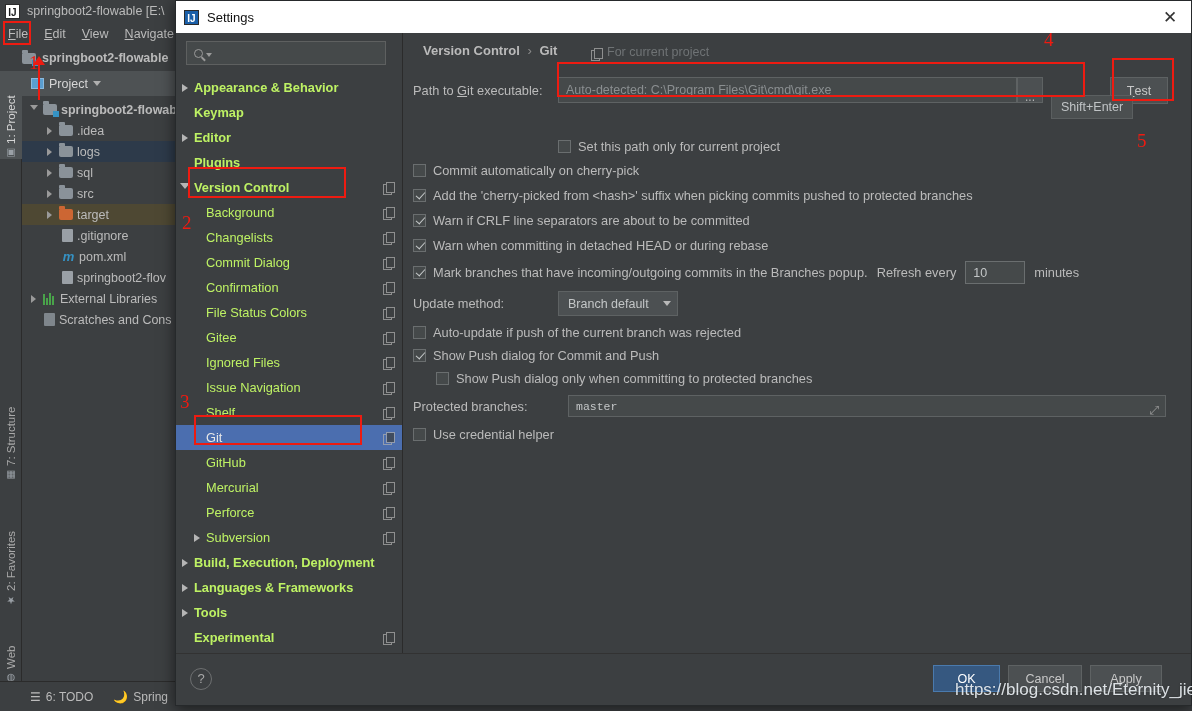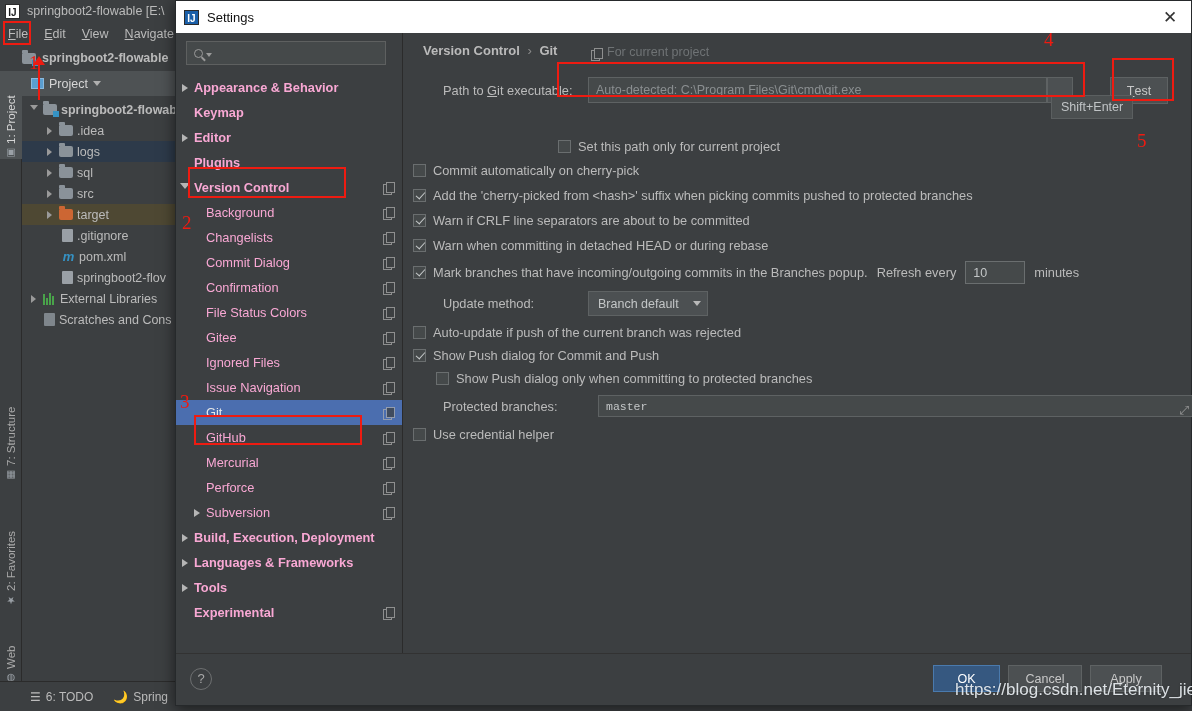--- a/index.html
+++ b/index.html
@@ -119,21 +119,21 @@
     position: absolute; left: 10px; top: 8px; width: 200px; height: 24px;
     background: #45494a; border: 1px solid #5e6060; display: flex;
     align-items: center; padding-left: 7px; gap: 3px;
   }
   .mag { width:9px;height:9px;border:1.5px solid #9a9a9a;border-radius:50%;position:relative;flex:none;}
   .mag:after{content:"";position:absolute;right:-4px;bottom:-3px;width:5px;height:1.5px;background:#9a9a9a;transform:rotate(45deg);}
   .mini-caret{width:0;height:0;border-left:3px solid transparent;border-right:3px solid transparent;border-top:4px solid #9a9a9a;margin-top:4px;}
 
   .stree { position: absolute; left:0; top: 42px; right: 0; bottom: 0; overflow: hidden; }
   .srow {
-    height: 25px; display: flex; align-items: center; color: #f9a8d4;
+    height: 25px; display: flex; align-items: center; color: #bef264;
     font-size: 12.8px; position: relative; padding-right: 8px; white-space: nowrap;
   }
   .srow.grp { font-weight: bold; }
   .srow.sel { background: #4b6eaf; color: #e8e8e8; }
   .srow .arrow { width: 18px; flex: none; display:flex;align-items:center;justify-content:center; }
   .srow .arrow i { display:block;width:0;height:0;border-top:4px solid transparent;border-bottom:4px solid transparent;border-left:6px solid #b5b5b5; }
   .srow .arrow.down i { border-left:5px solid transparent;border-right:5px solid transparent;border-top:6px solid #b5b5b5; }
   .srow .lbl { flex: 1; }
   .copy-ic { width: 11px; height: 11px; flex: none; position: relative; opacity: .72; }
   .copy-ic:before { content:""; position:absolute; left:0; top:2px; width:7px; height:9px; border:1.3px solid #aeaeae; }
@@ -156,21 +156,21 @@
     display: flex; align-items: center; justify-content: center; cursor: pointer;
   }
   .fbtn.primary { background: #365880; border-color: #4a7aad; color: #ffffff; }
 
   
   .bread { position: absolute; left: 20px; top: 10px; font-size: 13px; color: #bbbbbb; font-weight: bold; }
   .bread .sep { color: #8a8a8a; font-weight: normal; padding: 0 4px; }
   .forproj { position: absolute; left: 188px; top: 12px; font-size: 12.5px; color: #6f7375; display:flex; align-items:center; gap:5px;}
 
   .row { position: absolute; left: 10px; display: flex; align-items: center; }
-  .lbl-s { color: #bbbbbb; font-size: 12.8px; white-space: nowrap; margin-left: 30px; }
+  .lbl-s { color: #bbbbbb; font-size: 12.8px; white-space: nowrap; }
   .lbl-s u { text-decoration: underline; }
 
   .textfield {
     background: #45494a; border: 1px solid #5e6263; height: 26px;
     color: #8b8f91; font-size: 12.5px; display: flex; align-items: center;
     padding: 0 7px;
   }
   .browse-btn {
     width: 26px; height: 26px; background: #4c5052; border: 1px solid #5e6263;
     color: #b5b5b5; font-size: 12px; display:flex; align-items:flex-end; justify-content:center;
@@ -446,20 +446,24 @@
             <span class="copy-ic"></span>
           </div>
           <div class="srow indent1">
             <span class="lbl">Ignored Files</span>
             <span class="copy-ic"></span>
           </div>
           <div class="srow indent1">
             <span class="lbl">Issue Navigation</span>
             <span class="copy-ic"></span>
           </div>
+          <div class="srow indent1">
+            <span class="lbl">Shelf</span>
+            <span class="copy-ic"></span>
+          </div>
 
           <div class="srow indent1 sel">
             <span class="lbl">Git</span>
             <span class="copy-ic"></span>
           </div>
 
           <div class="srow indent1">
             <span class="lbl">GitHub</span>
             <span class="copy-ic"></span>
           </div>

